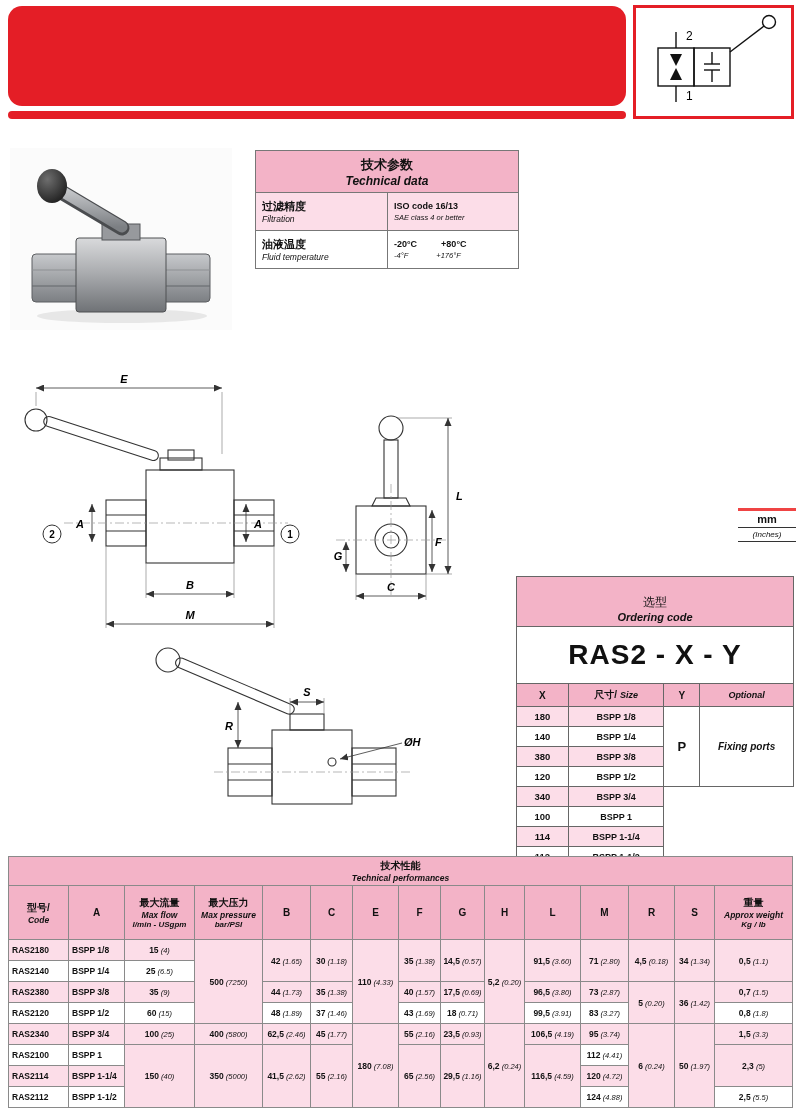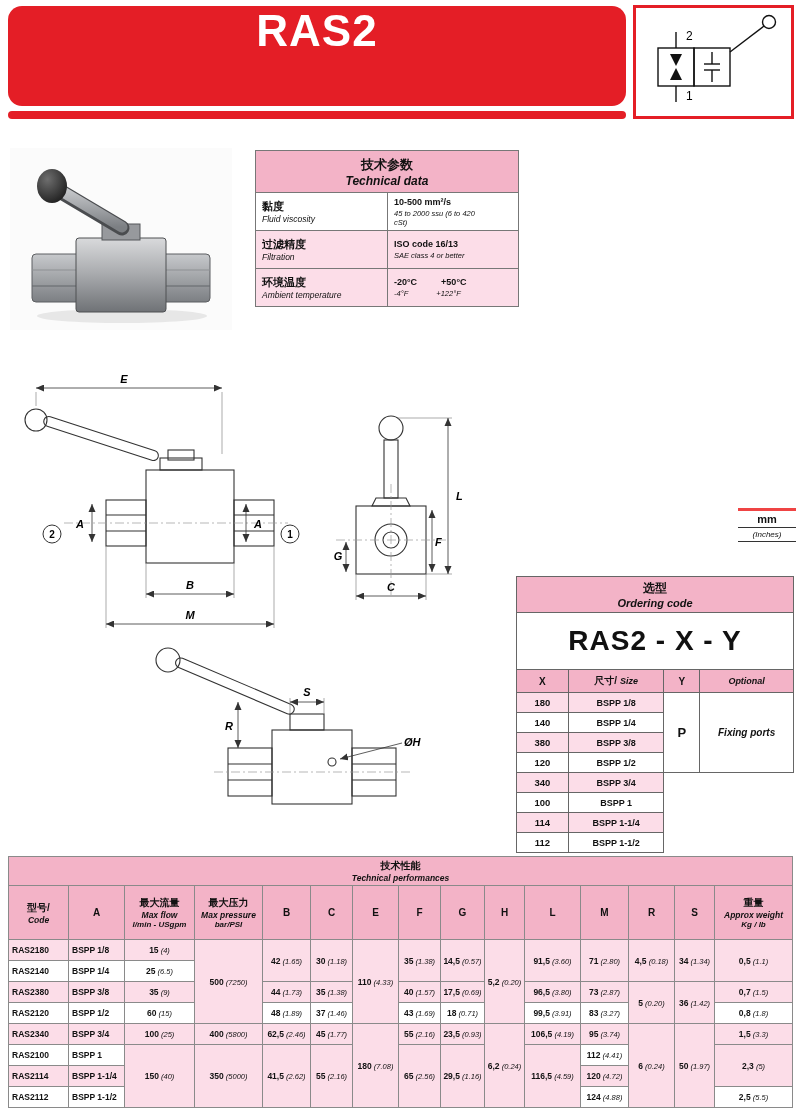--- a/index.html
+++ b/index.html
@@ -55,21 +55,21 @@
   
   .units { position:absolute; left:738px; top:508px; width:58px; text-align:center;
            border-top:3px solid #ef4444; border-bottom:1px solid #333; padding:2px 0; }
   .units .u-mm { font-size:11px; font-weight:bold; border-bottom:1px solid #333; padding-bottom:2px; }
   .units .u-in { font-size:8px; font-style:italic; padding-top:2px; }
 
   
   .ord { position:absolute; left:516px; top:576px; width:278px; }
   .ord td, .ord th { border:1px solid #666; text-align:center; vertical-align:middle; background:#fff; }
   .o-title { background:#f3b3c7 !important; padding:3px 2px; }
-  .o-title .cn { font-size:12px; font-weight:bold; }
+  .o-title .cn { font-size:12px; font-weight:normal;margin-top:14px; }
   .o-title .en { font-size:11px; font-weight:bold; font-style:italic; }
   .o-code { font-size:28px; font-weight:bold; letter-spacing:1px; padding:12px 2px; }
   .ord th { background:#f3b3c7 !important; font-size:10px; font-weight:bold; padding:4px 1px; }
   .ord th .en-inline { font-style:italic; font-size:9px; }
   .ord td.x  { font-size:9.5px; font-weight:bold; height:20px; }
   .ord td.sz { font-size:9px;  font-weight:bold; }
   .ord tr.pk td.x, .ord tr.pk td.sz { background:#fcdde8; }
   .ord td.pcell { font-size:13px; font-weight:bold; }
   .ord td.fix { font-size:10px; font-weight:bold; font-style:italic; }
 
@@ -92,21 +92,20 @@
   .perf tbody td i { font-weight:normal; font-size:7.5px; }
   .perf tbody td.pink { background:#fcdde8; }
   .perf tbody td.codecell, .perf tbody td.acell { text-align:left; padding-left:3px; font-weight:bold; font-size:8.5px; }
 </style>
 </head>
 <body>
 
 <div class="page">
 
   <div class="banner">
-    <div class="banner-title">RAS2</div>
   </div>
   <div class="banner-strip"></div>
 
   <div class="symbol-box">
     <svg width="155" height="108" viewBox="0 0 155 108">
       <g fill="none" stroke="#111" stroke-width="1.4">
         <rect x="22" y="40" width="36" height="38"></rect>
         <rect x="58" y="40" width="36" height="38"></rect>
         <line x1="40" y1="40" x2="40" y2="24"></line>
         <line x1="40" y1="78" x2="40" y2="94"></line>
@@ -162,65 +161,49 @@
   </div>
 
   <table class="tech">
     <tbody>
         <tr>
           <td class="t-title" colspan="2">
       <div class="cn">技术参数</div>
       <div class="en">Technical data</div>
     </td>
         </tr>
-    <tr class="t-row">
-      <td class="t-label">
-        <div class="cn">黏度</div>
-        <div class="en">Fluid viscosity</div>
-      </td>
-      <td class="t-val">
-        <div class="v1">
-              <span>10-500 mm²/s</span>
-              <span></span>
-            </div>
-        <div class="v2">
-              <span>45 to 2000 ssu (6 to 420 cSt)</span>
-              <span></span>
-            </div>
-      </td>
-    </tr>
     <tr class="t-row alt">
       <td class="t-label">
         <div class="cn">过滤精度</div>
         <div class="en">Filtration</div>
       </td>
       <td class="t-val">
         <div class="v1">
               <span>ISO code 16/13</span>
               <span></span>
             </div>
         <div class="v2">
               <span>SAE class 4 or better</span>
               <span></span>
             </div>
       </td>
     </tr>
-    <tr class="t-row alt">
+    <tr class="t-row">
       <td class="t-label">
-        <div class="cn">环境温度</div>
-        <div class="en">Ambient temperature</div>
+        <div class="cn">油液温度</div>
+        <div class="en">Fluid temperature</div>
       </td>
       <td class="t-val">
         <div class="v1">
               <span>-20°C</span>
-              <span>+50°C</span>
+              <span>+80°C</span>
             </div>
         <div class="v2">
               <span>-4°F</span>
-              <span>+122°F</span>
+              <span>+176°F</span>
             </div>
       </td>
     </tr>
   </tbody>
     </table>
 
   <svg class="draw" width="520" height="500" viewBox="0 0 520 500">
     <defs>
       <marker id="mA" markerWidth="9" markerHeight="8" refX="8" refY="3.5" orient="auto" markerUnits="userSpaceOnUse">
         <path d="M0,0 L8,3.5 L0,7 Z" fill="#333"></path>

